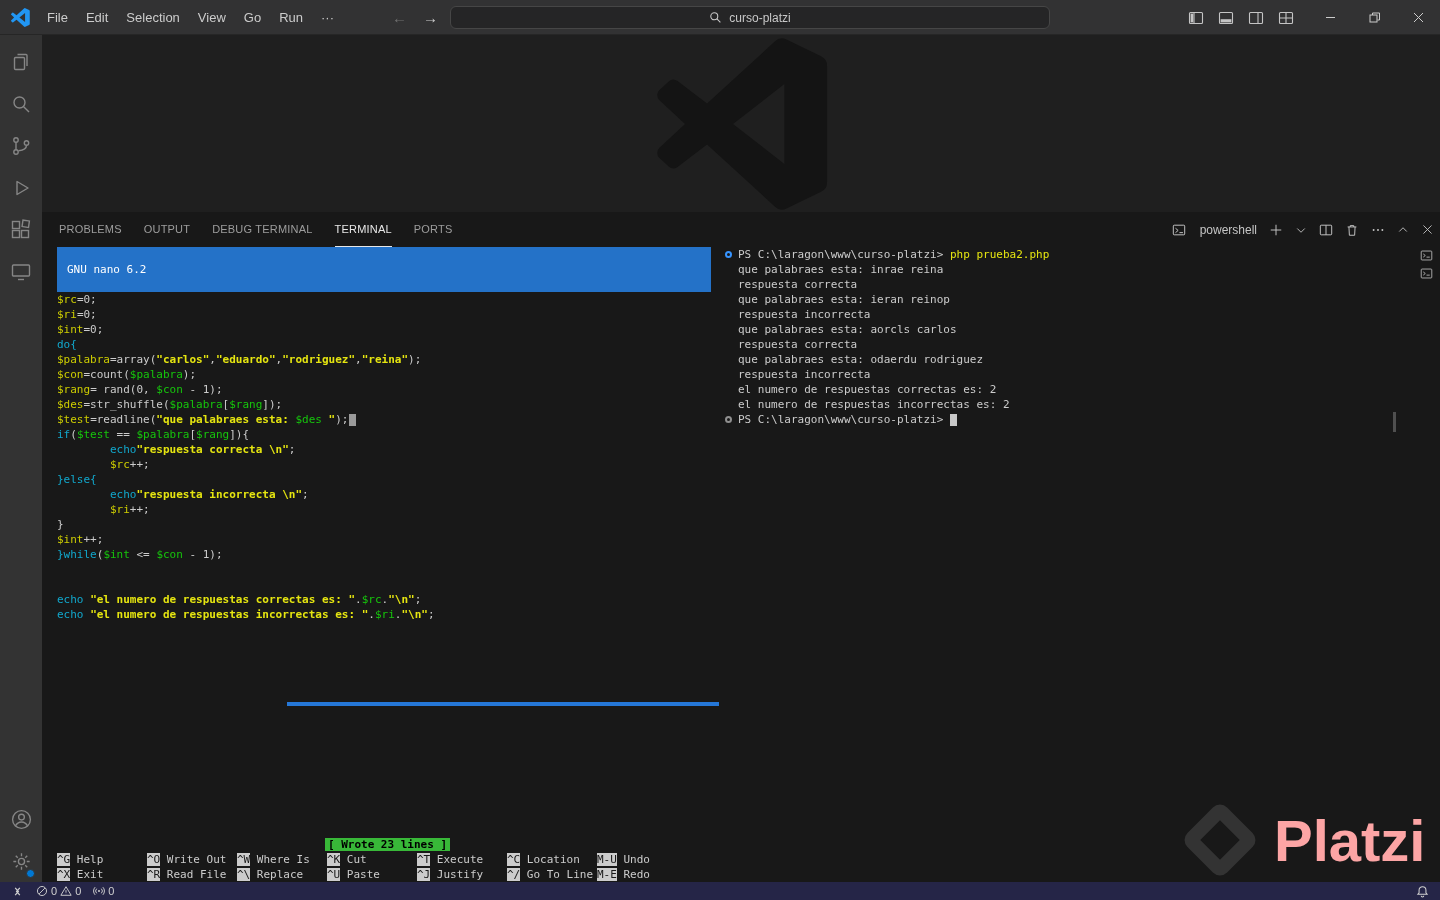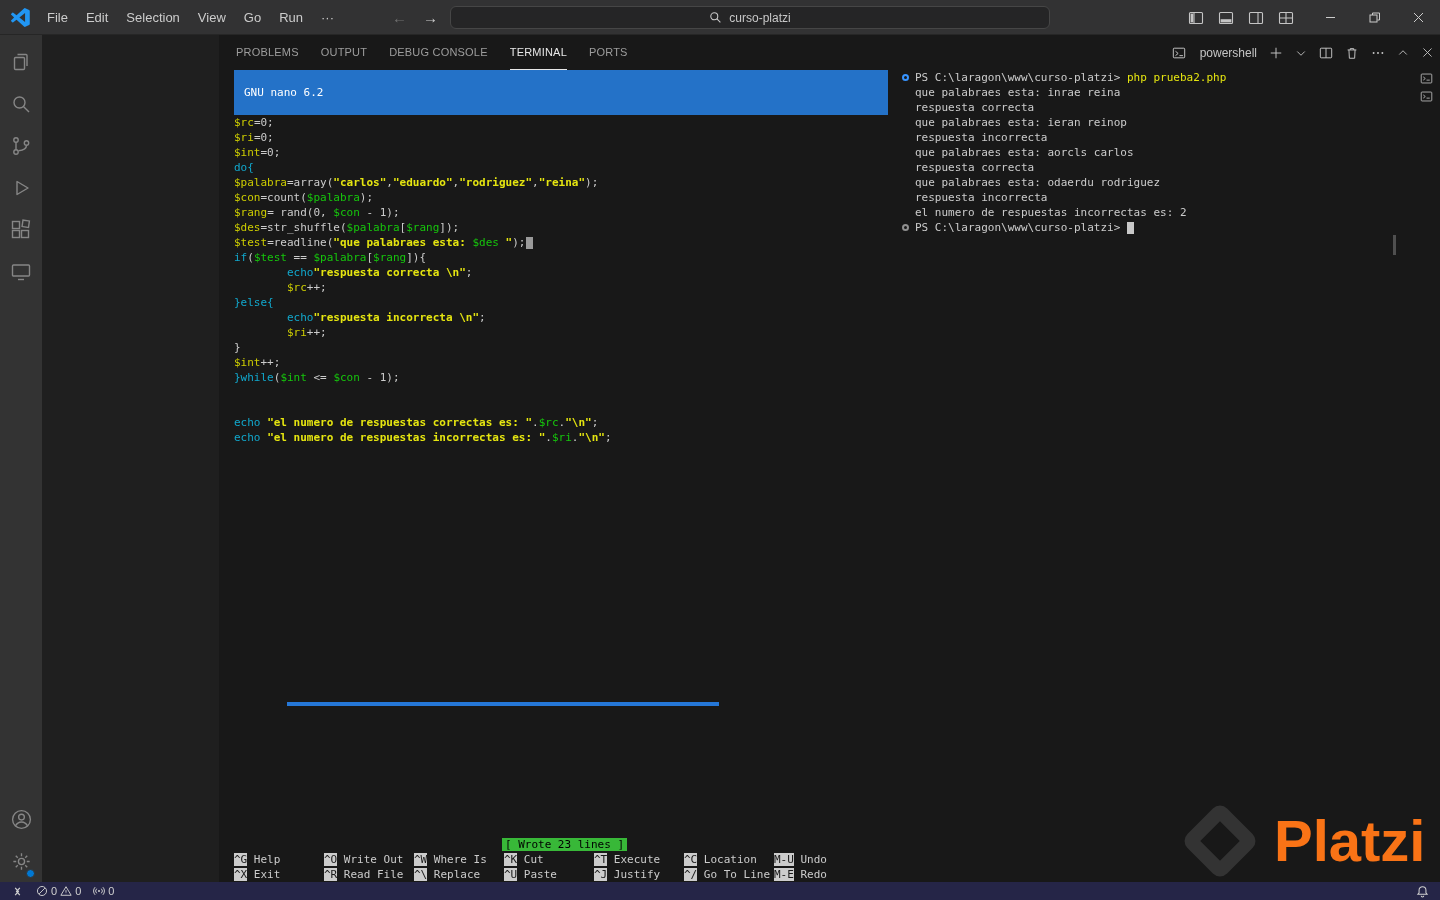--- a/index.html
+++ b/index.html
@@ -17,21 +17,21 @@
   .tb-right{position:absolute;right:0;top:0;height:35px;display:flex;align-items:center}
   .layout-icons{display:flex;gap:14px;margin-right:14px;color:#c5c5c5}
   .win-btn{width:44px;height:35px;display:flex;align-items:center;justify-content:center;color:#cccccc}
 
   
   .main{flex:0 0 847px;height:847px;display:flex;min-height:0}
   .activitybar{width:42px;background:#333333;display:flex;flex-direction:column;align-items:center;padding-top:6px}
   .ab-icon{width:42px;height:42px;display:flex;align-items:center;justify-content:center;color:#868686;position:relative}
   .ab-bottom{margin-top:auto}
   .badge{position:absolute;right:7px;bottom:4px;width:9px;height:9px;border-radius:50%;background:#0078d4;border:1px solid #333333}
-  .content{flex:1;display:flex;flex-direction:row;min-width:0}
+  .content{flex:1;display:flex;flex-direction:column;min-width:0}
 
   
   .editor{flex:0 0 177px;position:relative;background:#1f1f1f;overflow:hidden}
   .watermark{position:absolute;left:613px;top:3px;width:176px;height:172px;fill:#141414}
 
   
   .panel{flex:1;background:#181818;display:flex;flex-direction:column;min-height:0}
   .panel-tabbar{flex:0 0 35px;display:flex;align-items:center;padding-left:17px;position:relative}
   .ptabs{display:flex;height:35px}
   .ptab{font-size:11px;color:#9d9d9d;margin-right:22px;height:35px;line-height:34px;letter-spacing:.2px;border-bottom:1px solid transparent}
@@ -43,21 +43,21 @@
   .panel-body{flex:1;display:flex;position:relative;font-family:"DejaVu Sans Mono",monospace;font-size:11px;line-height:15px;color:#cccccc;min-height:0}
 
   
   .nano-pane{width:676px;padding-left:15px;display:flex;flex-direction:column;min-height:0}
   .nano-header{flex:0 0 15px;width:654px;background:#2472c8;color:#ffffff;font-weight:normal;position:relative;white-space:pre}
   .nh-left{position:absolute;left:10px}
   .nh-center{position:absolute;left:0;right:0;text-align:center}
   .nano-code{flex:1;overflow:hidden}
   .nano-line{height:15px;white-space:pre}
   .nano-status{flex:0 0 15px;text-align:center}
-  .nano-status-badge{background:#38b838;color:#000000;font-weight:normal;padding:0 3px}
+  .nano-status-badge{background:#38b838;color:#000000;font-weight:bold;padding:0 3px}
   .nano-help{flex:0 0 15px;display:grid;grid-template-columns:repeat(7,90px);white-space:pre;overflow:hidden}
   .sc-key{background:#cccccc;color:#181818}
   .sc-label{color:#cccccc}
 
   
   .ps-pane{flex:1;padding-left:20px;position:relative;min-width:0}
   .ps-line{height:15px;white-space:pre;position:relative}
   .deco{position:absolute;left:-13px;top:4px;width:7px;height:7px;border-radius:50%}
   .deco-blue{border:2px solid #3794ff}
   .deco-grey{border:2px solid #8f8f8f}
@@ -75,21 +75,21 @@
 
   .term-strip{position:absolute;right:2px;top:1px;width:24px;display:flex;flex-direction:column;align-items:center;gap:5px;padding-top:1px;color:#b5b5b5}
   .scroll-thumb{position:absolute;right:44px;top:165px;width:3px;height:20px;background:#4f4f4f}
 
   
   .statusbar{flex:0 0 18px;position:relative;z-index:9;background:#252547;display:flex;align-items:center;color:#d0d0d0;font-size:11px;padding:0 6px;gap:2px}
   .sb-item{display:flex;align-items:center;gap:3px;padding:0 5px;height:18px}
   .sb-right{margin-left:auto}
 
   
-  .platzi{position:absolute;left:1186px;top:812px;display:flex;align-items:center;z-index:1;color:#f97316}
+  .platzi{position:absolute;left:1186px;top:812px;display:flex;align-items:flex-start;z-index:1;color:#fca5a5}
   .platzi-diamond{width:56px;height:56px;border:14px solid #333333;border-radius:10px;transform:rotate(45deg);margin:0 26px 0 6px}
   .platzi-text{font-size:58px;font-weight:bold;line-height:1}
 
   .blue-strip{position:absolute;left:287px;bottom:0;width:432px;height:4px;background:#2577d7;z-index:11}
 
   svg{display:block}
 </style>
 </head>
 <body>
 
@@ -234,21 +234,21 @@
         <svg class="watermark" viewBox="0 0 100 100">
             <path d="M95.43 10.59 75.32.91a6.04 6.04 0 0 0-6.88 1.17L29.1 38.05 11.96 25.04a4.02 4.02 0 0 0-5.14.23L1.43 30.16a4.03 4.03 0 0 0 0 5.96L16.29 50 1.43 63.88a4.03 4.03 0 0 0 0 5.96l5.39 4.9a4.02 4.02 0 0 0 5.14.22L29.1 61.95l39.34 35.97a6.04 6.04 0 0 0 6.88 1.17l20.11-9.68A6.04 6.04 0 0 0 98.86 84V16a6.04 6.04 0 0 0-3.43-5.41ZM74.05 73.23 44.2 50.01l29.85-23.22Z"></path>
           </svg>
       </div>
 
       <section class="panel">
         <div class="panel-tabbar">
           <div class="ptabs">
               <div class="ptab">PROBLEMS</div>
               <div class="ptab">OUTPUT</div>
-              <div class="ptab">DEBUG CONSOLE</div>
+              <div class="ptab">DEBUG TERMINAL</div>
               <div class="ptab active">TERMINAL</div>
               <div class="ptab">PORTS</div>
             </div>
           <div class="panel-actions">
             <span class="pa term-label">
               <span>
                   <svg viewBox="0 0 16 16" width="14" height="14" fill="none" stroke="currentColor" stroke-width="1.1">
                     <rect x="1.5" y="2.5" width="13" height="11" rx="1"></rect>
                     <path d="M4 6l3 2.5L4 11M8.5 11h4"></path>
                   </svg>
@@ -337,20 +337,21 @@
             <div>
                 <div class="ps-line"><span class="deco deco-blue"></span><span><span class="c-p">PS C:\laragon\www\curso-platzi&gt; </span><span class="c-y">php prueba2.php</span></span></div>
                 <div class="ps-line"><span><span class="c-p">que palabraes esta: inrae reina</span></span></div>
                 <div class="ps-line"><span><span class="c-p">respuesta correcta</span></span></div>
                 <div class="ps-line"><span><span class="c-p">que palabraes esta: ieran reinop</span></span></div>
                 <div class="ps-line"><span><span class="c-p">respuesta incorrecta</span></span></div>
                 <div class="ps-line"><span><span class="c-p">que palabraes esta: aorcls carlos</span></span></div>
                 <div class="ps-line"><span><span class="c-p">respuesta correcta</span></span></div>
                 <div class="ps-line"><span><span class="c-p">que palabraes esta: odaerdu rodriguez</span></span></div>
                 <div class="ps-line"><span><span class="c-p">respuesta incorrecta</span></span></div>
+                <div class="ps-line"><span><span class="c-p">el numero de respuestas correctas es: 2</span></span></div>
                 <div class="ps-line"><span><span class="c-p">el numero de respuestas incorrectas es: 2</span></span></div>
                 <div class="ps-line"><span class="deco deco-grey"></span><span><span class="c-p">PS C:\laragon\www\curso-platzi&gt; </span><span class="cursor-block cur-ps"></span></span></div>
               </div>
           </div>
 
           <div class="scroll-thumb"></div>
 
           <div class="term-strip">
             <span>
                 <svg viewBox="0 0 16 16" width="13" height="13" fill="none" stroke="currentColor" stroke-width="1.1">

